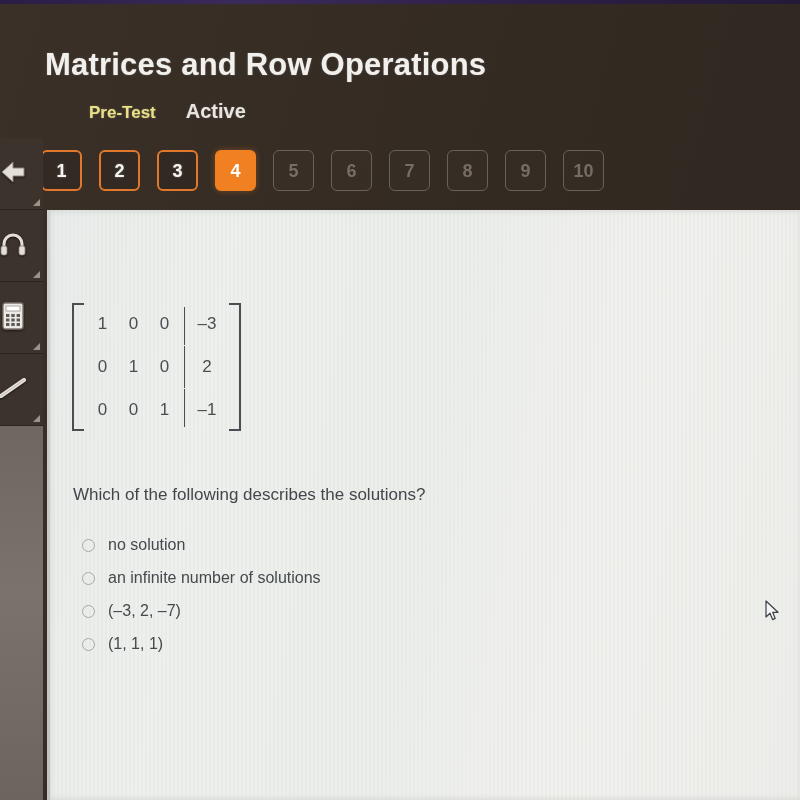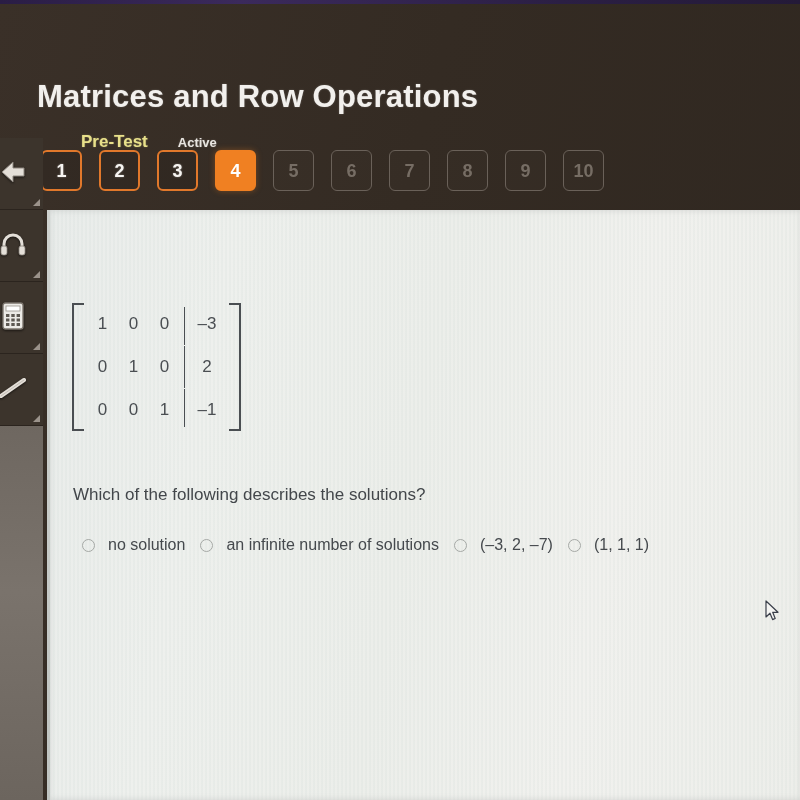--- a/index.html
+++ b/index.html
@@ -23,24 +23,23 @@
   
   .top-strip {
     position: absolute;
     left: 0; top: 0;
     width: 800px; height: 4px;
     background: linear-gradient(90deg, #2a1d45 0%, #3b2a5c 30%, #2b1f44 70%, #241a38 100%);
   }
   
   .header {
     position: absolute;
-    left: 0; top: 4px;
+    left: 8px; top: 4px;
     width: 700px;
     height: 134px;
-    margin-top: 32px;
   }
   .page-title {
     position: absolute;
     left: 37px; top: 43px;
     font-size: 31px;
     font-weight: bold;
     color: #f2f0ed;
     letter-spacing: 0.2px;
     text-shadow: 0 0 2px rgba(255,255,255,0.25);
     white-space: nowrap;
@@ -54,21 +53,21 @@
     padding-left: 43px;
   }
   .subnav .pre-test {
     font-size: 17px;
     font-weight: bold;
     color: #e8e08a;
     text-shadow: 0 0 2px rgba(232,224,138,0.35);
     white-space: nowrap;
   }
   .subnav .active-label {
-    font-size: 13px;
+    font-size: 20px;
     font-weight: bold;
     color: #e9e6e1;
     text-shadow: 0 0 2px rgba(255,255,255,0.2);
     white-space: nowrap;
   }
   
   .pager {
     position: absolute;
     left: 41px; top: 150px;
     display: flex;
@@ -223,21 +222,21 @@
     position: absolute;
     left: 73px; top: 485px;
     font-size: 17px;
     color: #43474b;
     white-space: nowrap;
   }
   .options {
     position: absolute;
     left: 82px; top: 536px;
     display: flex;
-    flex-direction: row;
+    flex-direction: column;
     gap: 15px;
   }
   .option {
     display: flex;
     align-items: center;
     gap: 13px;
   }
   .radio {
     width: 13px;
     height: 13px;

